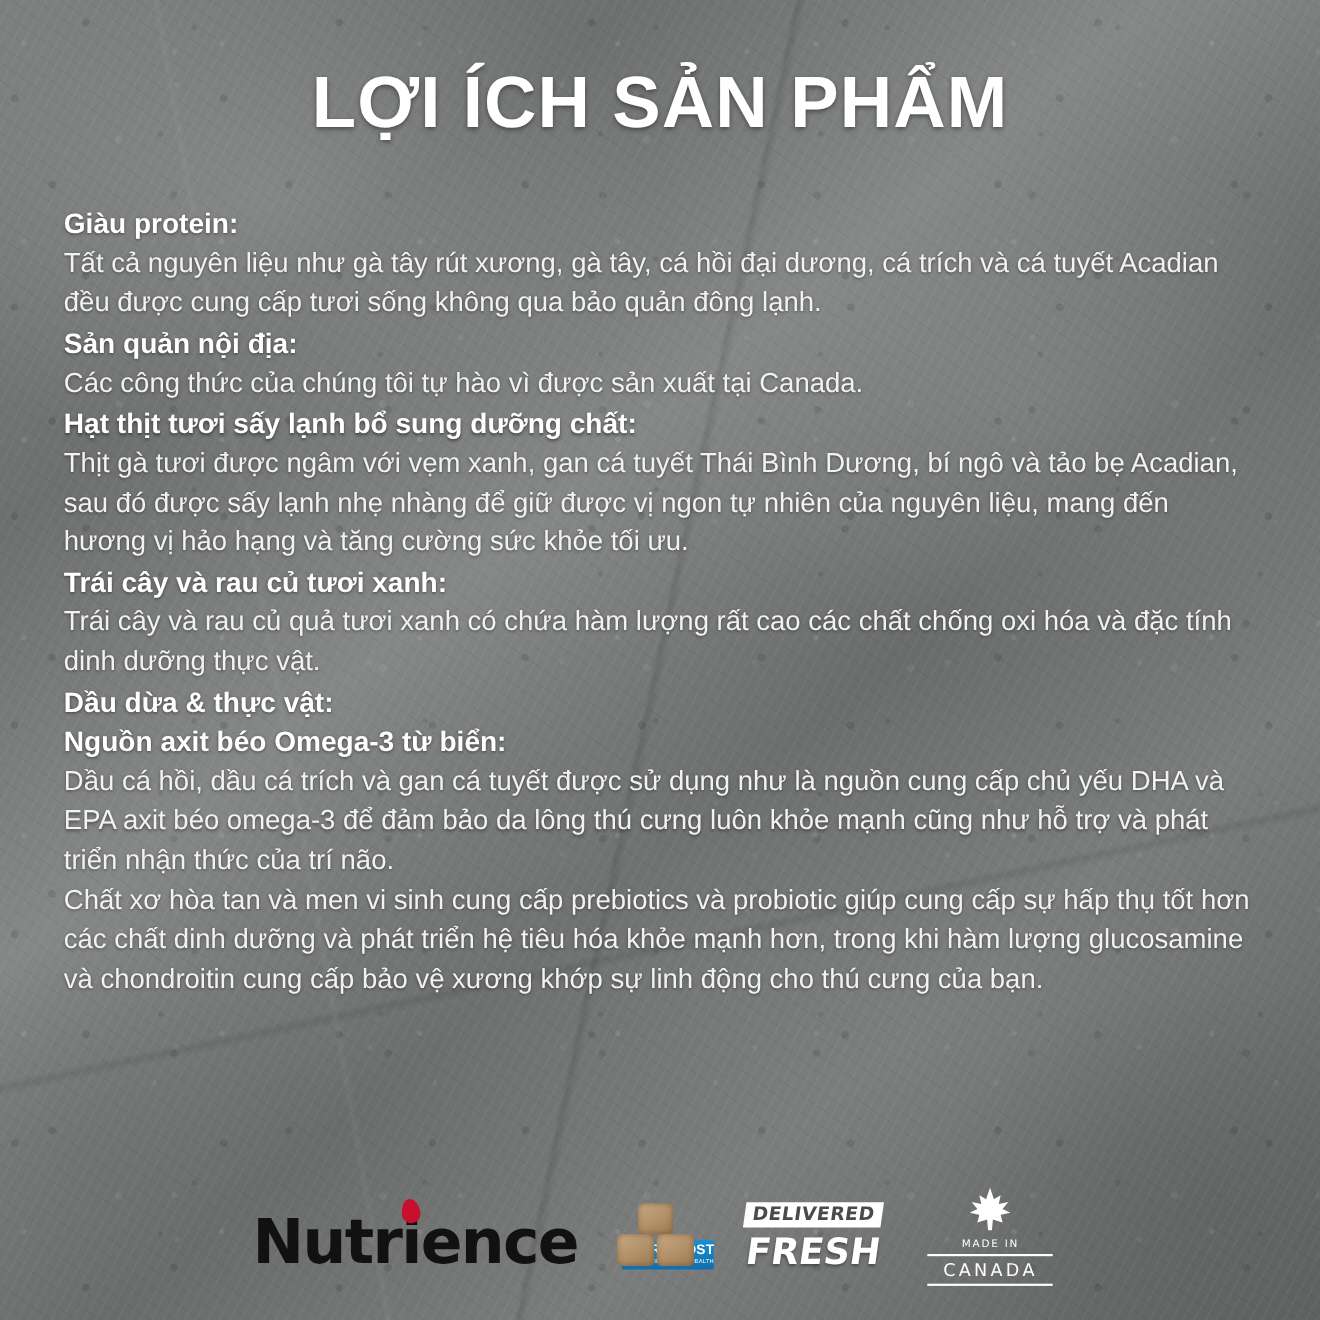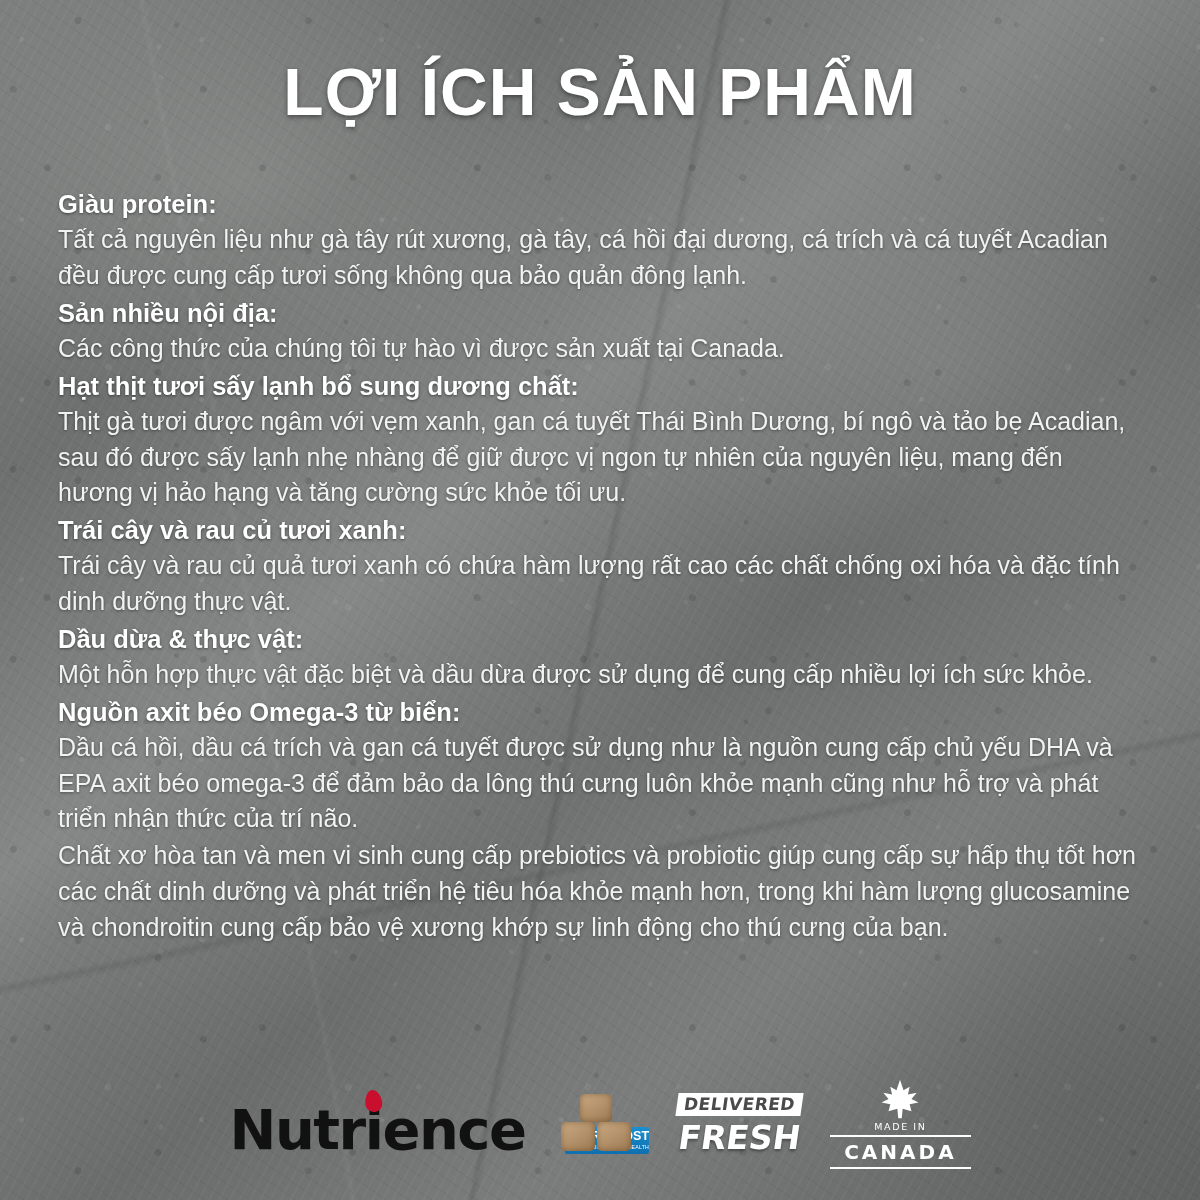--- a/index.html
+++ b/index.html
@@ -214,58 +214,57 @@
   .canada .c-made {
     font-size: 9.5px;
     letter-spacing: 1.6px;
     margin-bottom: 3px;
     margin-top: 22px;
   }
   .canada .c-banner {
     border-top: 2px solid #fff;
     border-bottom: 2px solid #fff;
     padding: 3px 14px;
-    font-size: 20px;
-    font-weight: 700;
+    font-size: 16px;
+    font-weight: 400;
     letter-spacing: 3px;
   }
 </style>
 </head>
 <body>
 
 <div id="page">
   <div class="content">
 
     <h1 class="title">LỢI ÍCH SẢN PHẨM</h1>
 
     <div class="body-block">
 
       <div>
         <div class="sec-head">Giàu protein:</div>
         <div class="sec-body">Tất cả nguyên liệu như gà tây rút xương, gà tây, cá hồi đại dương, cá trích và cá tuyết Acadian đều được cung cấp tươi sống không qua bảo quản đông lạnh.</div>
       </div>
 
       <div>
-        <div class="sec-head">Sản nhiều nội địa:</div>
+        <div class="sec-head">Sản quản nội địa:</div>
         <div class="sec-body">Các công thức của chúng tôi tự hào vì được sản xuất tại Canada.</div>
       </div>
 
       <div>
-        <div class="sec-head">Hạt thịt tươi sấy lạnh bổ sung dương chất:</div>
+        <div class="sec-head">Hạt thịt tươi sấy lạnh bổ sung dưỡng chất:</div>
         <div class="sec-body">Thịt gà tươi được ngâm với vẹm xanh, gan cá tuyết Thái Bình Dương, bí ngô và tảo bẹ Acadian, sau đó được sấy lạnh nhẹ nhàng để giữ được vị ngon tự nhiên của nguyên liệu, mang đến hương vị hảo hạng và tăng cường sức khỏe tối ưu.</div>
       </div>
 
       <div>
         <div class="sec-head">Trái cây và rau củ tươi xanh:</div>
         <div class="sec-body">Trái cây và rau củ quả tươi xanh có chứa hàm lượng rất cao các chất chống oxi hóa và đặc tính dinh dưỡng thực vật.</div>
       </div>
 
       <div>
         <div class="sec-head">Dầu dừa &amp; thực vật:</div>
-        <div class="sec-body">Một hỗn hợp thực vật đặc biệt và dầu dừa được sử dụng để cung cấp nhiều lợi ích sức khỏe.</div>
       </div>
 
       <div>
         <div class="sec-head">Nguồn axit béo Omega-3 từ biển:</div>
         <div class="sec-body">Dầu cá hồi, dầu cá trích và gan cá tuyết được sử dụng như là nguồn cung cấp chủ yếu DHA và EPA axit béo omega-3 để đảm bảo da lông thú cưng luôn khỏe mạnh cũng như hỗ trợ và phát triển nhận thức của trí não.</div>
       </div>
 
       <div>
         <div class="sec-body">Chất xơ hòa tan và men vi sinh cung cấp prebiotics và probiotic giúp cung cấp sự hấp thụ tốt hơn các chất dinh dưỡng và phát triển hệ tiêu hóa khỏe mạnh hơn, trong khi hàm lượng glucosamine và chondroitin cung cấp bảo vệ xương khớp sự linh động cho thú cưng của bạn.</div>
       </div>

